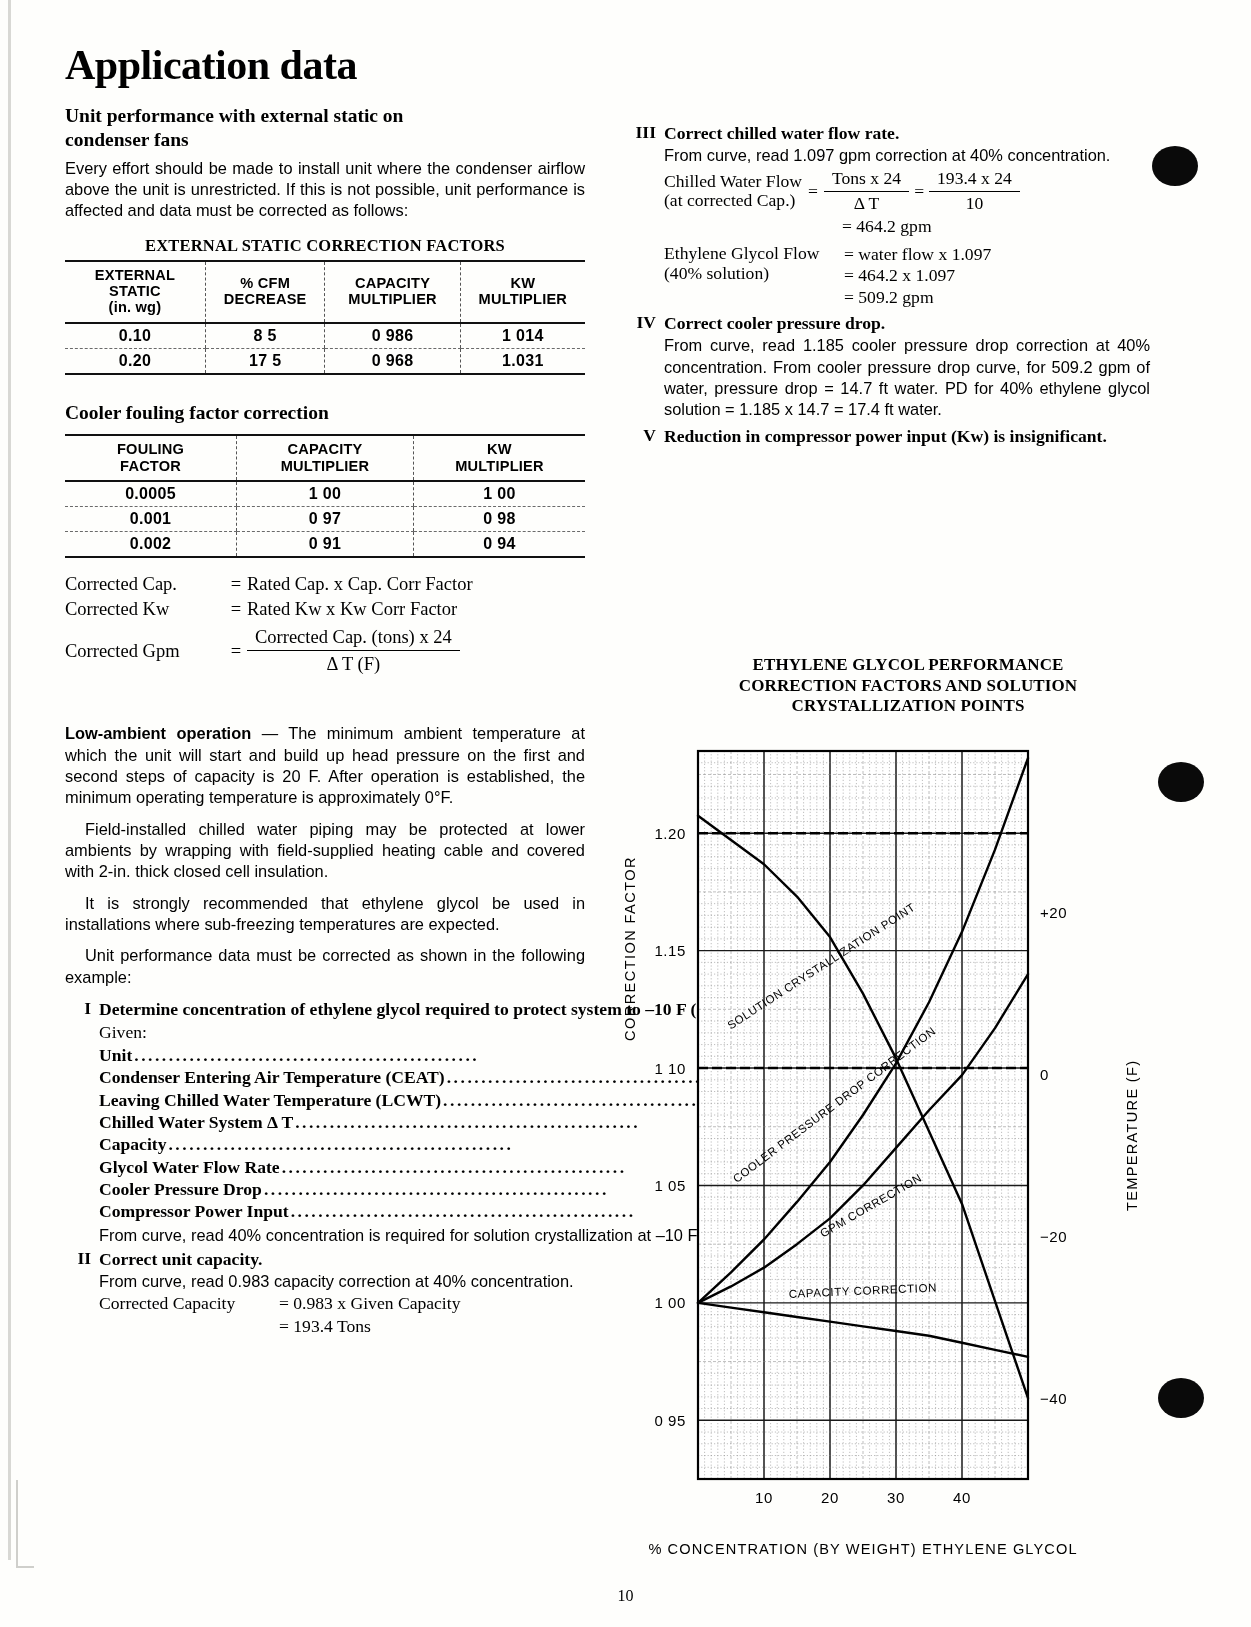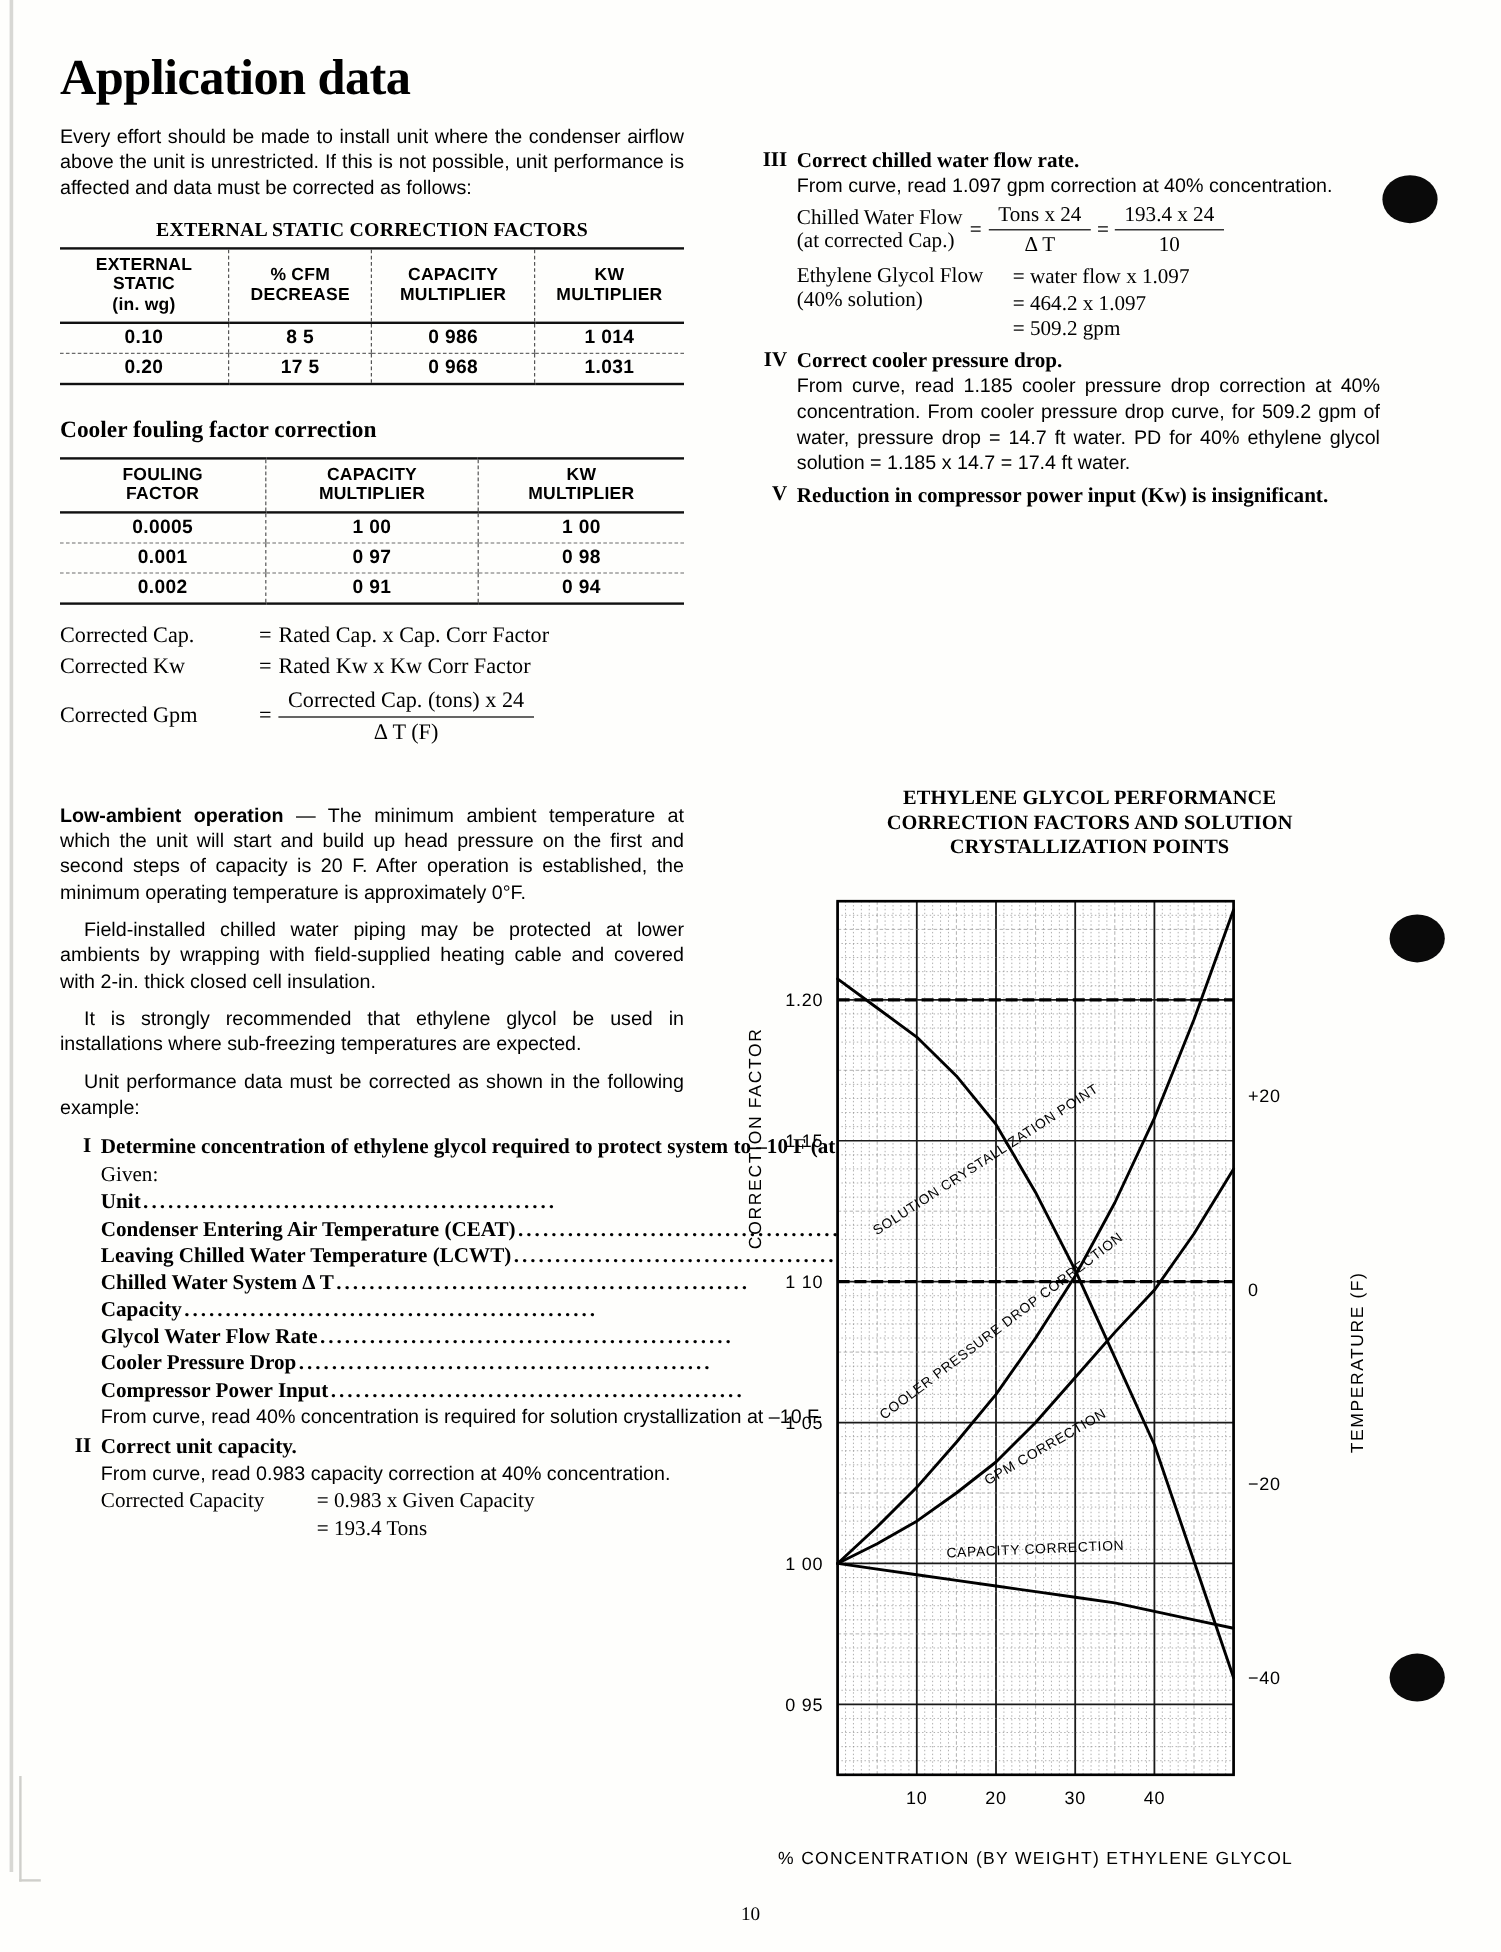--- a/index.html
+++ b/index.html
@@ -12,21 +12,21 @@
   .page{position:absolute;inset:0;}
 
   
   .scan-edge{position:absolute;left:8px;top:0;width:3px;height:1560px;background:#d8d8d4;}
   .scan-edge2{position:absolute;left:16px;top:1480px;width:16px;height:86px;border-left:2px solid #cfcfcb;border-bottom:2px solid #cfcfcb;}
 
   
   .regmark{position:absolute;width:46px;height:40px;border-radius:50%;background:#0a0a0a;}
 
   .col{position:absolute;}
-  .col-left{left:50px;top:44px;width:520px;}
+  .col-left{left:65px;top:44px;width:520px;}
   .col-right{left:630px;top:118px;width:520px;}
 
   h1.doc-title{
     font-family:"Liberation Serif",serif;
     font-size:42px;font-weight:bold;letter-spacing:-.5px;
     margin:0 0 18px 0;line-height:1;
   }
   h2.sec-head{
     font-family:"Liberation Serif",serif;
     font-size:19.5px;font-weight:bold;margin:0 0 6px 0;line-height:1.22;
@@ -146,20 +146,24 @@
   <div class="scan-edge2"></div>
 
   <div class="regmark" style="left:1152px;top:146px;"></div>
   <div class="regmark" style="left:1158px;top:762px;"></div>
   <div class="regmark" style="left:1158px;top:1378px;"></div>
 
   <div class="col col-left">
 
     <h1 class="doc-title">Application data</h1>
 
+    <h2 class="sec-head">
+      <span>Unit performance with external static on</span><br>
+      <span>condenser fans</span>
+    </h2>
 
     <p class="body">Every effort should be made to install unit where the condenser airflow above the unit is unrestricted. If this is not possible, unit performance is affected and data must be corrected as follows:</p>
 
     <div class="tbl-title">EXTERNAL STATIC CORRECTION FACTORS</div>
 
     <table class="data">
       <thead>
         <tr class="top-rule">
             <th colspan="4"></th>
           </tr>
@@ -359,20 +363,21 @@
             <span class="frac">
               <span class="num">Tons  x  24</span>
               <span class="den">Δ T</span>
             </span>
             <span style="padding:0 5px;">=</span>
             <span class="frac">
               <span class="num">193.4  x  24</span>
               <span class="den">10</span>
             </span>
           </div>
+          <div style="padding-left:178px;margin-top:2px;">=  464.2 gpm</div>
         </div>
 
         <div class="rc-formula" style="margin-top:6px;display:flex;">
           <span class="twoline" style="min-width:180px;">
             <span>Ethylene Glycol Flow</span><br>
             <span>(40% solution)</span>
           </span>
           <span>
             <span>=  water flow  x  1.097</span><br>
             <span>=  464.2  x  1.097</span><br>

